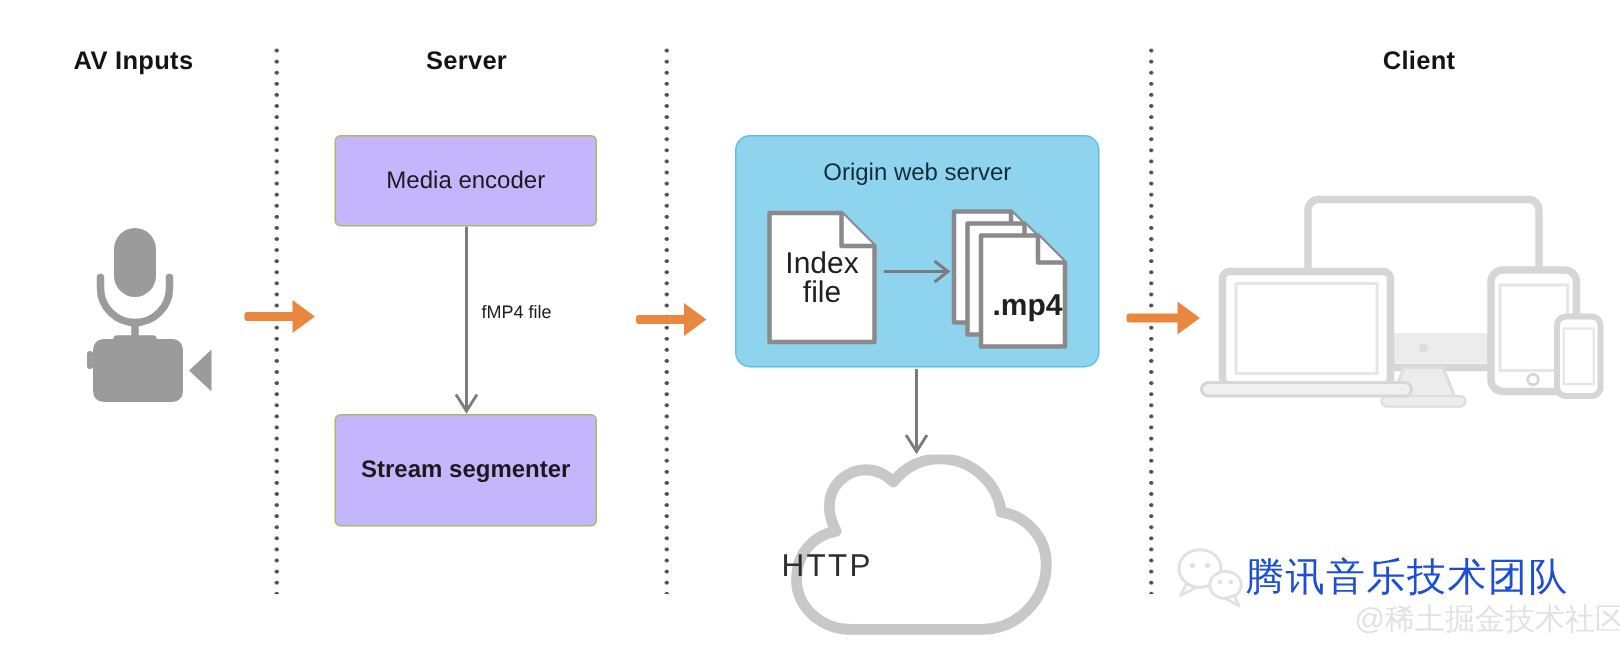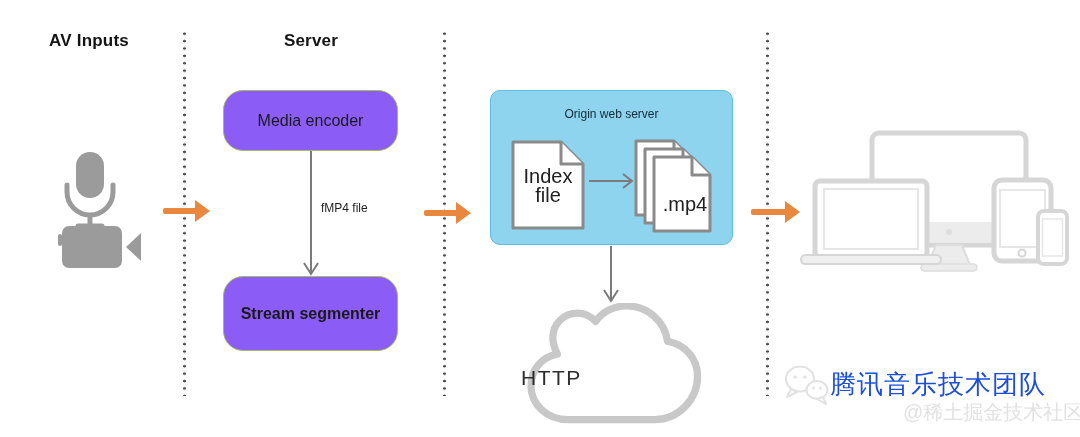--- a/index.html
+++ b/index.html
@@ -15,50 +15,51 @@
   .vsep {
     position:absolute; top:30px; height:366px; width:3px;
     background-image:radial-gradient(circle, #4f4f4f 1.2px, transparent 1.5px);
     background-size:3px 7.4px; background-repeat:repeat-y;
   }
   .oarrow { position:absolute; height:22px; }
   .oarrow .shaft { position:absolute; left:0; top:8px; height:6px; border-radius:2px; background:#EA873E; right:13px; }
   .oarrow .head { position:absolute; right:0; top:0; width:0; height:0;
     border-left:15px solid #EA873E; border-top:11px solid transparent; border-bottom:11px solid transparent; }
   .gbox {
-    position:absolute; left:223px; width:175px; background:#8b5cf6;
-    border:1.5px solid #A2BD62; border-radius:20px;
+    position:absolute; left:223px; width:175px; background:#c4b5fd;
+    border:1.5px solid #A2BD62; border-radius:4px;
     display:flex; align-items:center; justify-content:center;
     font-size:16px; color:#1a1a1a;
   }
   .edge-label { position:absolute; font-size:12px; color:#1d1d1d; }
   .bluebox {
     position:absolute; left:490px; top:90px; width:243px; height:155px;
     background:#8ED4EE; border:1.5px solid #5FBEE2; border-radius:10px;
   }
-  .bluebox .title { position:absolute; top:16px; left:0; width:100%; text-align:center; font-size:12px; color:#122b36; }
+  .bluebox .title { position:absolute; top:16px; left:0; width:100%; text-align:center; font-size:16px; color:#122b36; }
   .doc-wrap { position:absolute; }
   .doc-text {
     position:absolute; width:100%; text-align:center; font-size:20px; color:#202020; line-height:19px;
   }
   .http-label { position:absolute; left:521px; top:366px; width:182px; text-align:left;
     font-size:21px; letter-spacing:1.5px; color:#2e2e2e; }
   .wm1 { position:absolute; left:830px; top:367px; font-size:26px; letter-spacing:1px;
     color:#1d4ed8; text-shadow:1px 1px 0 #ffffff; white-space:nowrap; }
   .wm2 { position:absolute; left:903px; top:399px; font-size:20px;
     color:#e2e2e2; text-shadow:1px 1px 0 #ffffff; white-space:nowrap; }
   svg { display:block; }
 </style>
 </head>
 <body>
 
 <div class="canvas">
 
   <div class="col-header" style="left:223px; width:176px;">Server</div>
   <div class="col-header" style="left:0; width:178px;">AV Inputs</div>
+  <div class="col-header" style="left:858px; width:176px;">Client</div>
 
   <div class="vsep" style="left:183px;"></div>
   <div class="vsep" style="left:443px;"></div>
   <div class="vsep" style="left:766px;"></div>
 
   <svg style="position:absolute; left:55px; top:148px;" width="95" height="125" viewBox="0 0 95 125">
     <rect x="21" y="4" width="28" height="46" rx="14" fill="#9B9B9B"></rect>
     <path d="M 12 37 v 7 a 23 23 0 0 0 46 0 v -7" fill="none" stroke="#9B9B9B" stroke-width="5" stroke-linecap="round"></path>
     <line x1="35" y1="67" x2="35" y2="76" stroke="#9B9B9B" stroke-width="5"></line>
     <line x1="23" y1="78" x2="47" y2="78" stroke="#9B9B9B" stroke-width="5" stroke-linecap="round"></line>
@@ -116,21 +117,21 @@
 
   <div class="doc-wrap" style="left:634px; top:139px; width:82px; height:95px;">
     <svg width="82" height="95" viewBox="0 0 82 95">
       <path d="M2 2 H40 L58 20 V76 H2 Z" fill="#ffffff" stroke="#8a8a8a" stroke-width="3" stroke-linejoin="round"></path>
       <path d="M40 2 V20 H58" fill="#ffffff" stroke="#8a8a8a" stroke-width="3" stroke-linejoin="round"></path>
       <path d="M11 10 H49 L67 28 V84 H11 Z" fill="#ffffff" stroke="#8a8a8a" stroke-width="3" stroke-linejoin="round"></path>
       <path d="M49 10 V28 H67" fill="#ffffff" stroke="#8a8a8a" stroke-width="3" stroke-linejoin="round"></path>
       <path d="M20 18 H58 L76 36 V92 H20 Z" fill="#ffffff" stroke="#8a8a8a" stroke-width="3" stroke-linejoin="round"></path>
       <path d="M58 18 V36 H76" fill="#ffffff" stroke="#8a8a8a" stroke-width="3" stroke-linejoin="round"></path>
     </svg>
-    <div class="doc-text" style="top:56px; left:10px;">.mp4</div>
+    <div class="doc-text" style="top:56px; left:10px;font-weight:bold;">.mp4</div>
   </div>
 
   <svg style="position:absolute; left:601px; top:246px;" width="20" height="58" viewBox="0 0 20 58">
     <line x1="10" y1="0" x2="10" y2="53" stroke="#7B7B7B" stroke-width="2"></line>
     <polyline points="3,44 10,55 17,44" fill="none" stroke="#7B7B7B" stroke-width="2"></polyline>
   </svg>
 
   <svg style="position:absolute; left:521px; top:303px;" width="182" height="124" viewBox="0 0 200 136">
     <path d="M 52 128 C 28 128 11 111 11 91 C 11 73 23 59 40 56 C 37 50 35 44 35 38 C 35 23 47 11 62 11 C 70 11 77 15 82 20 C 90 9 103 3 116 3 C 139 3 158 20 161 42 C 180 45 194 61 194 80 C 194 106 173 128 147 128 Z" fill="#ffffff" stroke="#c8c8c8" stroke-width="8" stroke-linejoin="round"></path>
   </svg>

